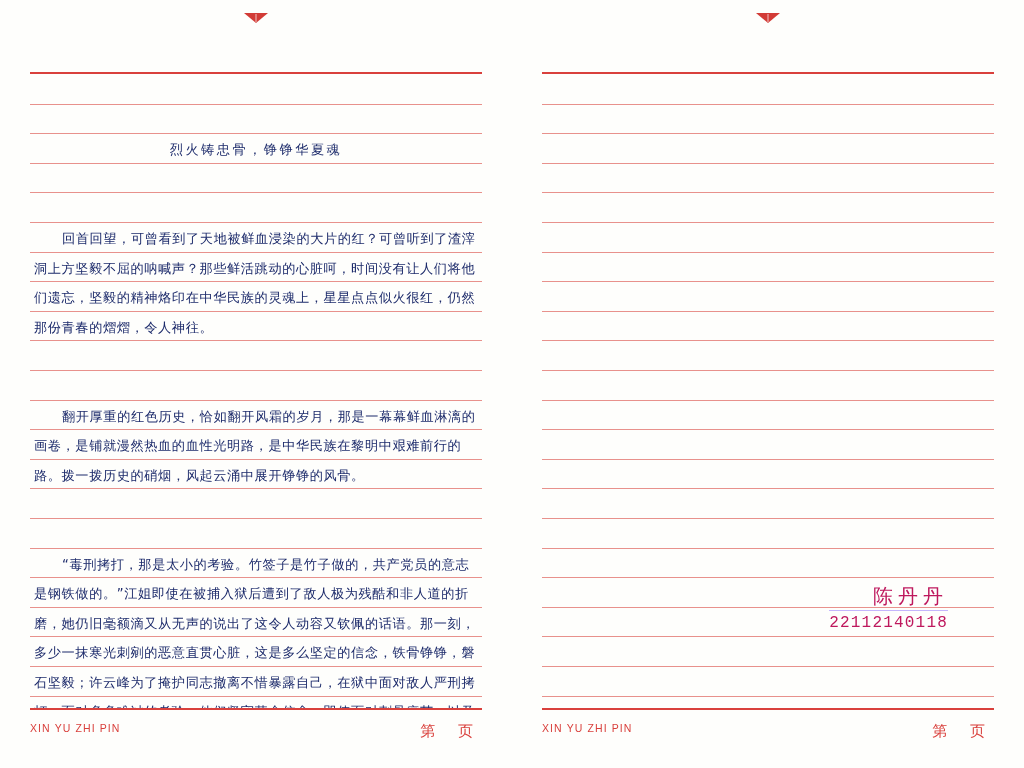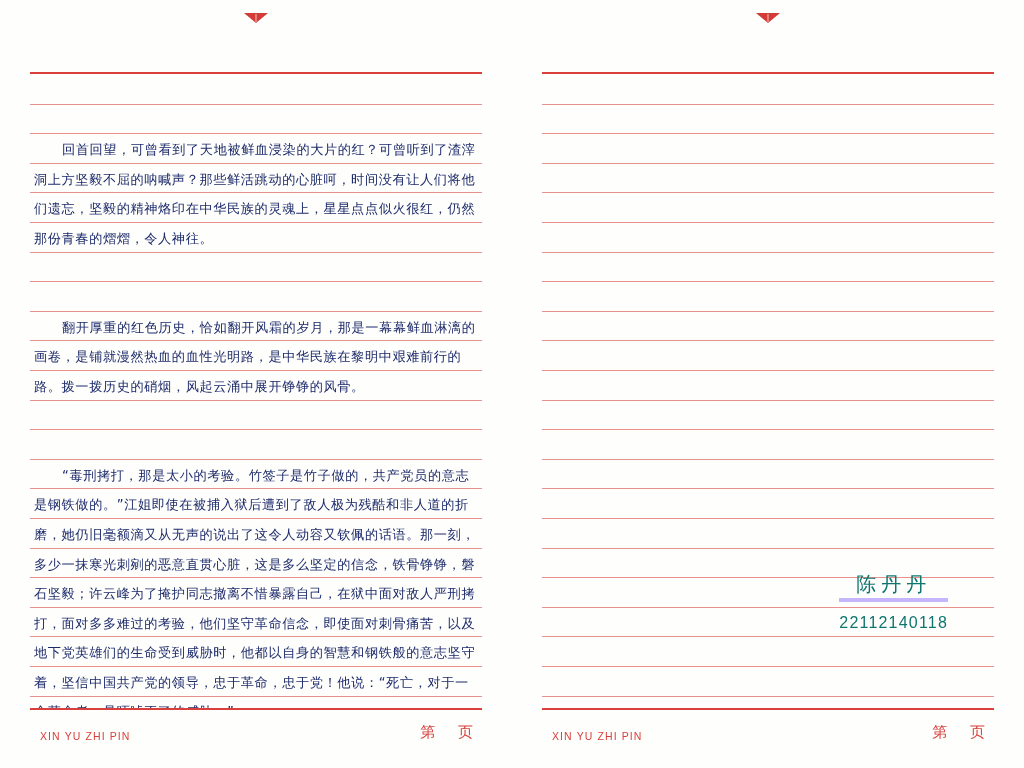--- a/index.html
+++ b/index.html
@@ -92,62 +92,62 @@
     text-align: right;
     padding-right: 46px;
   }
   .hand p.indent {
     text-indent: 28px;
   }
 
   
   .footer {
     position: absolute;
-    left: 40px;
+    left: 30px;
     right: 30px;
     bottom: 26px;
     height: 20px;
     display: flex;
-    align-items: flex-end;
+    align-items: flex-start;
     justify-content: space-between;
   }
   .footer-brand {
     color: #d9403c;
     font-size: 10.5px;
     letter-spacing: 1.1px;
     font-family: "Liberation Sans", sans-serif;
   }
   .footer-page {
     color: #d9403c;
     font-size: 15px;
     letter-spacing: 9px;
     font-family: "DejaVu Sans", sans-serif;
   }
 
   
   .signature {
     position: absolute;
     right: 46px;
     bottom: 74px;
-    text-align: center;
-    color: #0f766e;
+    text-align: right;
+    color: #be185d;
   }
   .sig-name {
     font-family: "DejaVu Sans", sans-serif;
     font-size: 20px;
     letter-spacing: 5px;
     line-height: 26px;
   }
   .sig-id {
-    font-family: Liberation Sans, sans-serif;
+    font-family: Liberation Mono, monospace;
     font-size: 16px;
     letter-spacing: 1.2px;
     line-height: 22px;
-    border-top: 4px solid #c4b5fd;
-    padding-top: 10px;
+    border-top: 1px solid #c4b5fd;
+    padding-top: 1px;
     margin-top: 1px;
   }
 </style>
 </head>
 <body>
 
 <div class="scan">
 
   <div class="page left">
     <div class="ornament">
@@ -175,20 +175,21 @@
           <div class="rule" style="top: 414.4px;"></div>
           <div class="rule" style="top: 444px;"></div>
           <div class="rule" style="top: 473.6px;"></div>
           <div class="rule" style="top: 503.2px;"></div>
           <div class="rule" style="top: 532.8px;"></div>
           <div class="rule" style="top: 562.4px;"></div>
           <div class="rule" style="top: 592px;"></div>
           <div class="rule" style="top: 621.6px;"></div>
         </div>
       <div class="hand">
+        <p class="center">烈火铸忠骨，铮铮华夏魂</p>
         <p class="indent">回首回望，可曾看到了天地被鲜血浸染的大片的红？可曾听到了渣滓洞上方坚毅不屈的呐喊声？那些鲜活跳动的心脏呵，时间没有让人们将他们遗忘，坚毅的精神烙印在中华民族的灵魂上，星星点点似火很红，仍然那份青春的熠熠，令人神往。</p>
         <p class="indent">翻开厚重的红色历史，恰如翻开风霜的岁月，那是一幕幕鲜血淋漓的画卷，是铺就漫然热血的血性光明路，是中华民族在黎明中艰难前行的路。拨一拨历史的硝烟，风起云涌中展开铮铮的风骨。</p>
         <p class="indent">“毒刑拷打，那是太小的考验。竹签子是竹子做的，共产党员的意志是钢铁做的。”江姐即使在被捕入狱后遭到了敌人极为残酷和非人道的折磨，她仍旧毫额滴又从无声的说出了这令人动容又钦佩的话语。那一刻，多少一抹寒光刺剜的恶意直贯心脏，这是多么坚定的信念，铁骨铮铮，磐石坚毅；许云峰为了掩护同志撤离不惜暴露自己，在狱中面对敌人严刑拷打，面对多多难过的考验，他们坚守革命信念，即使面对刺骨痛苦，以及地下党英雄们的生命受到威胁时，他都以自身的智慧和钢铁般的意志坚守着，坚信中国共产党的领导，忠于革命，忠于党！他说：“死亡，对于一个革命者，是吓唬不了的威胁。”</p>
         
       </div>
     </div>
 
     <div class="footer">
       <span class="footer-brand">XIN YU ZHI PIN</span>
       <span class="footer-page">第   页</span>

